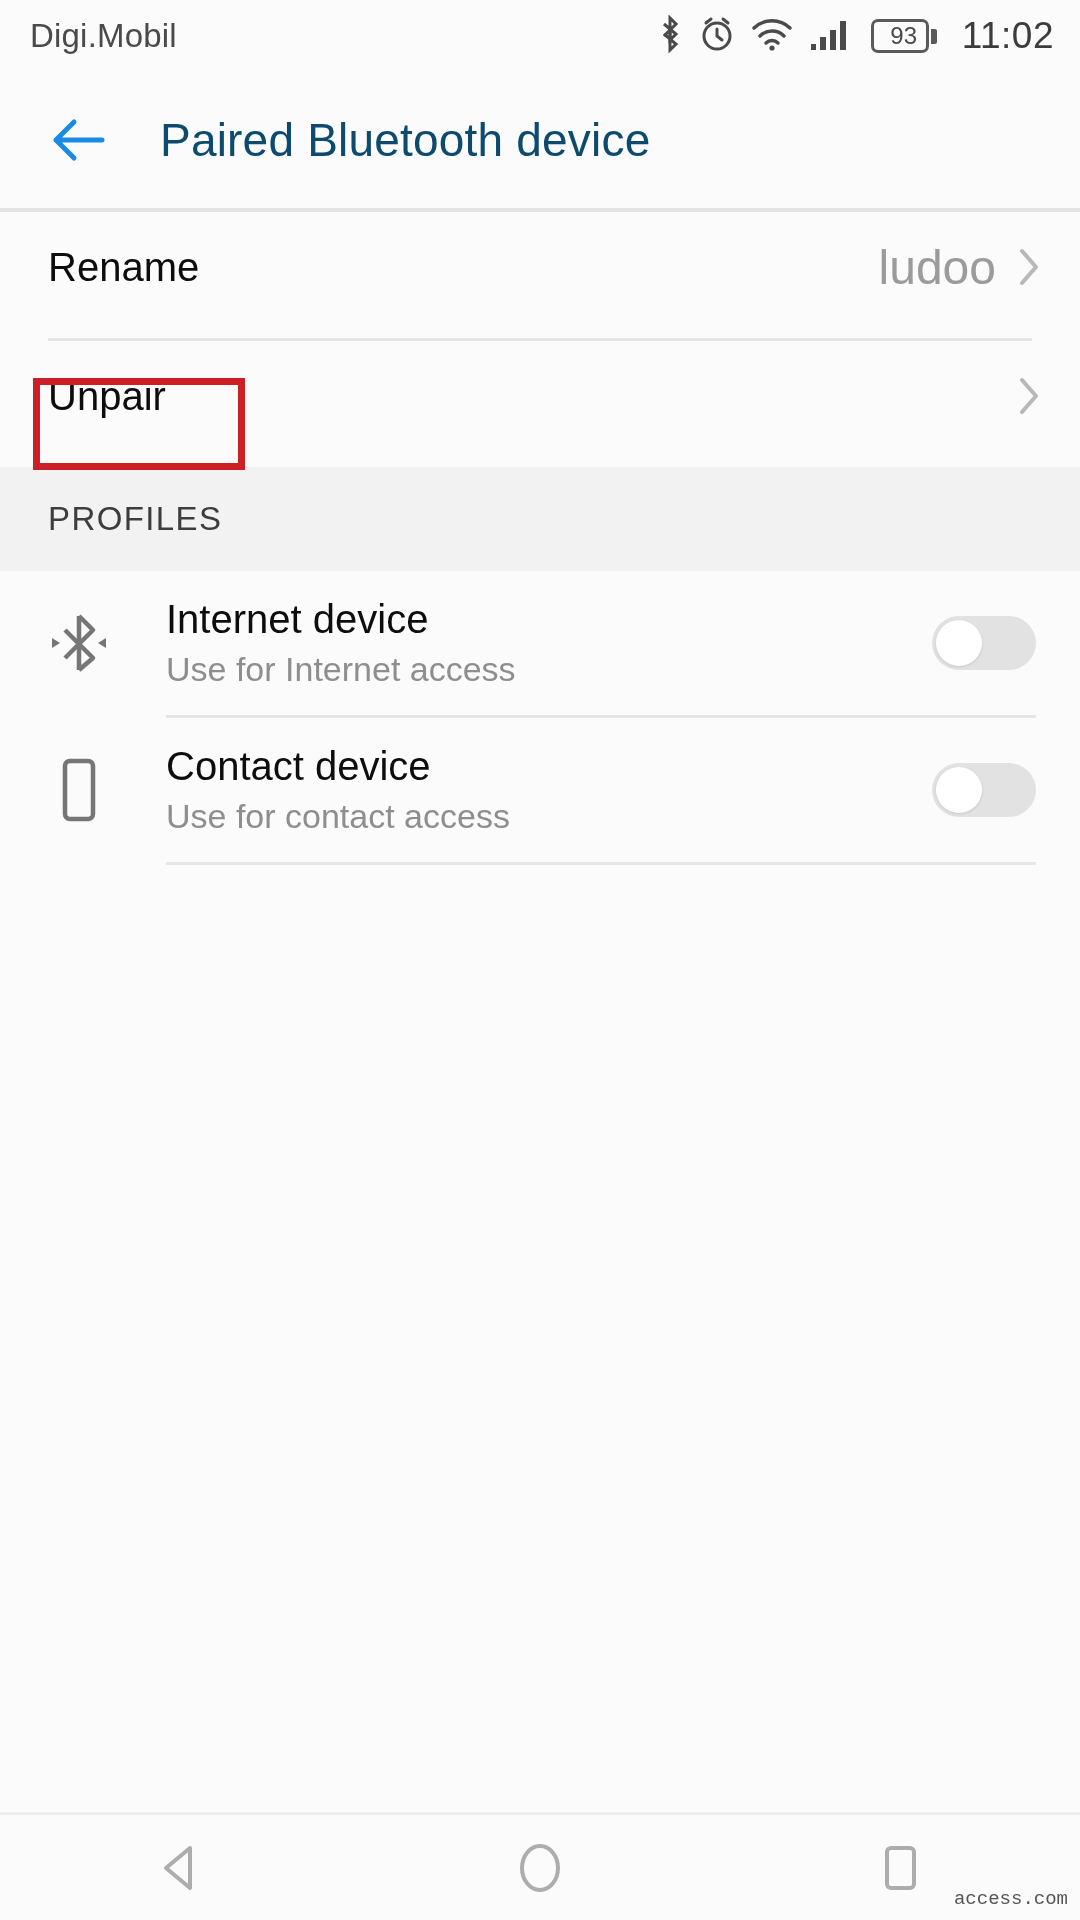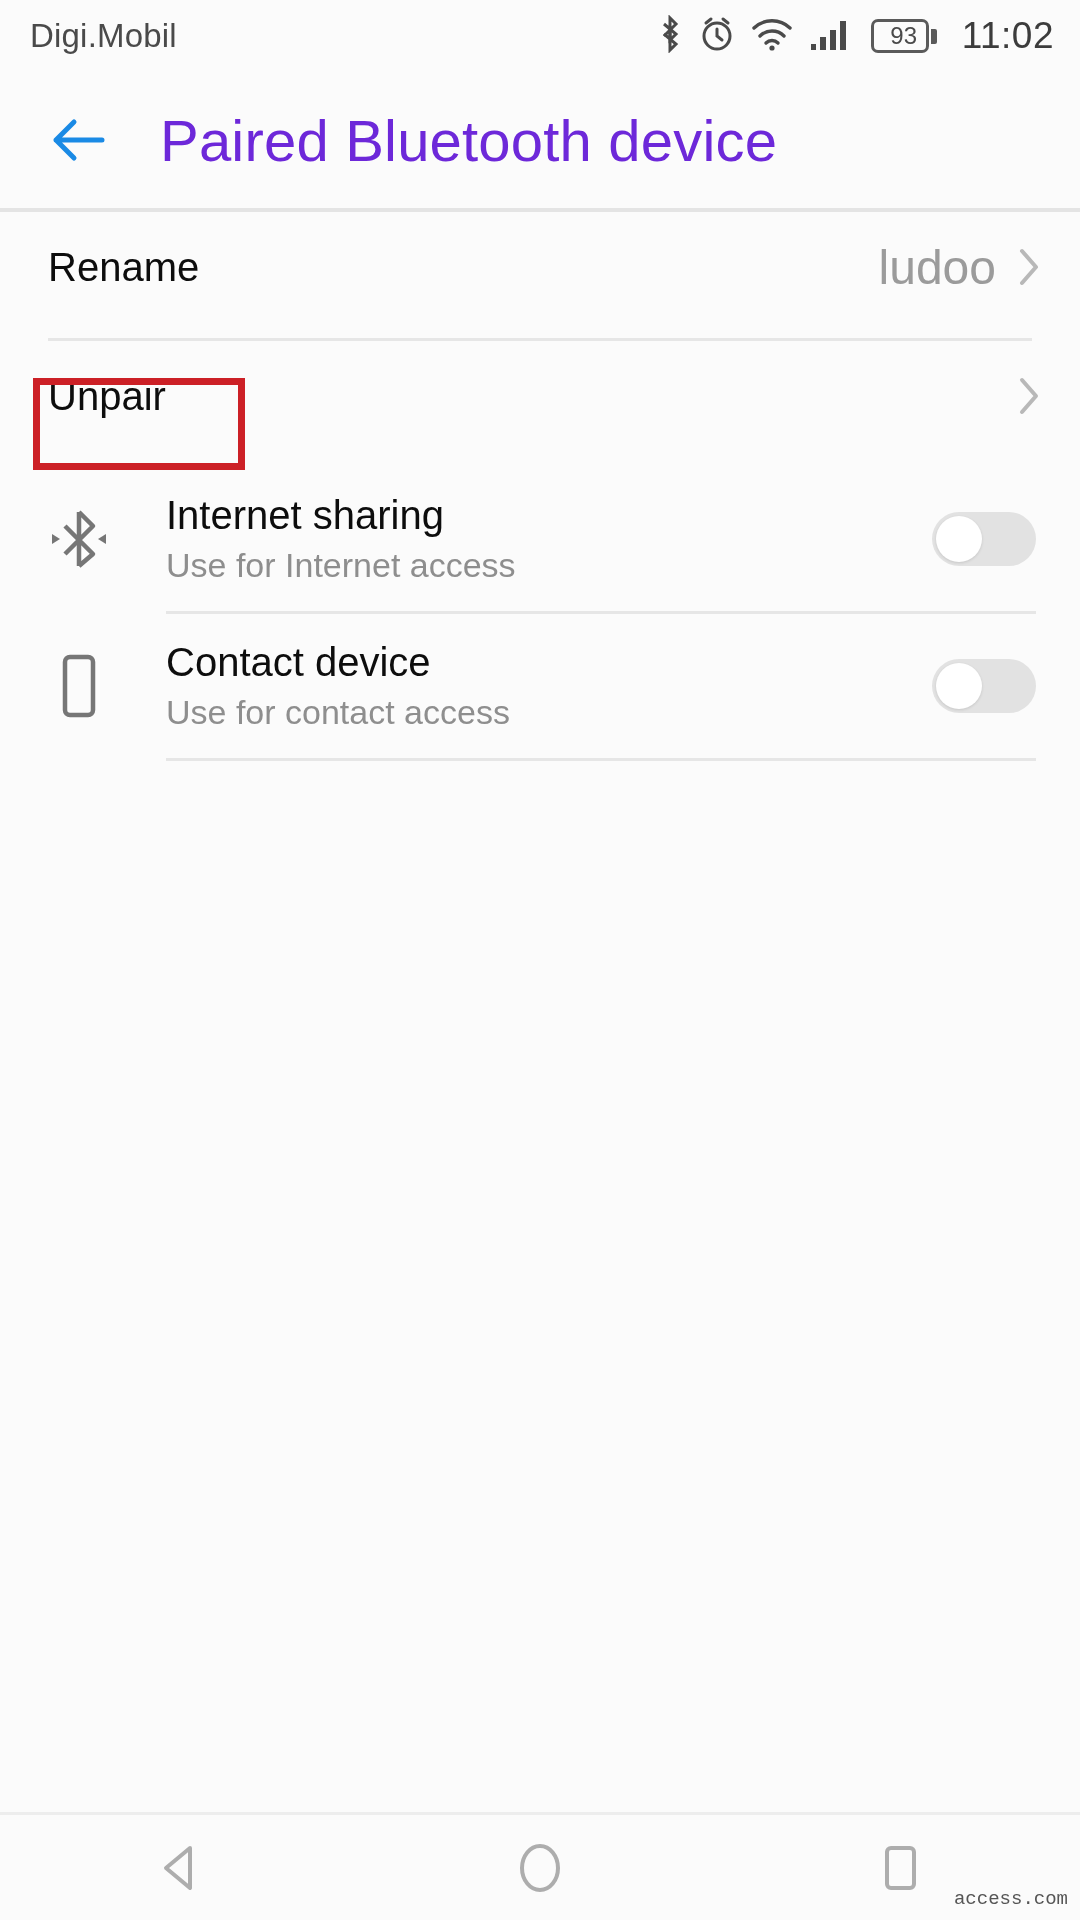--- a/index.html
+++ b/index.html
@@ -28,21 +28,21 @@
   .batt-cap { width:6px; height:15px; background:#5a5a5a; margin-left:2px; border-radius:0 2px 2px 0; }
   .clock { font-size:37px; color:#3c3c3c; margin-left:8px; letter-spacing:.5px; }
 
   
   .header {
     height:136px; display:flex; align-items:center; padding-left:46px;
     background:#fbfbfb;
   }
   .back-btn { width:64px; height:64px; display:flex; align-items:center; justify-content:center; cursor:pointer; }
   .header-title {
-    font-size:58px; color:#6d28d9; margin-left:50px; letter-spacing:.2px;
+    font-size:46px; color:#0c4a6e; margin-left:50px; letter-spacing:.2px;
   }
   .header-rule { height:4px; background:#e4e4e4; width:100%; }
 
   
   .list { background:#fbfbfb; }
   .row {
     position:relative; display:flex; align-items:center;
     padding:0 40px 16px 48px; height:126px; cursor:pointer;
   }
   .row-label { font-size:40px; color:#0d0d0d; }
@@ -176,32 +176,35 @@
     <div class="row">
       <span class="row-label">Unpair</span>
       <span class="chev" style="margin-left:auto">
         <svg width="22" height="40" viewBox="0 0 22 40">
           <path d="M4 4 L18 20 L4 36" fill="none" stroke="#b8b8b8" stroke-width="4" stroke-linecap="round" stroke-linejoin="round"></path>
         </svg>
       </span>
     </div>
   </div>
 
+  <div class="section">
+    <span class="section-title">PROFILES</span>
+  </div>
 
   <div class="prow">
     <span class="prow-icon">
       <svg width="62" height="74" viewBox="0 0 62 74">
         <path d="M31 10 L31 64 M31 10 L45 24 L31 38 M31 38 L45 52 L31 64" fill="none" stroke="#767676" stroke-width="4.5" stroke-linejoin="round"></path>
         <path d="M31 38 L17 24 M31 38 L17 52" fill="none" stroke="#767676" stroke-width="4.5" stroke-linejoin="round"></path>
         <path d="M4 32 L12 37 L4 42 Z" fill="#767676"></path>
         <path d="M58 32 L50 37 L58 42 Z" fill="#767676"></path>
       </svg>
     </span>
     <span class="prow-text">
-      <span class="prow-title">Internet sharing</span>
+      <span class="prow-title">Internet device</span>
       <span class="prow-sub">Use for Internet access</span>
     </span>
     <span class="toggle">
       <span class="knob"></span>
     </span>
   </div>
 
   <div class="divider-profile"></div>
 
   <div class="prow">

